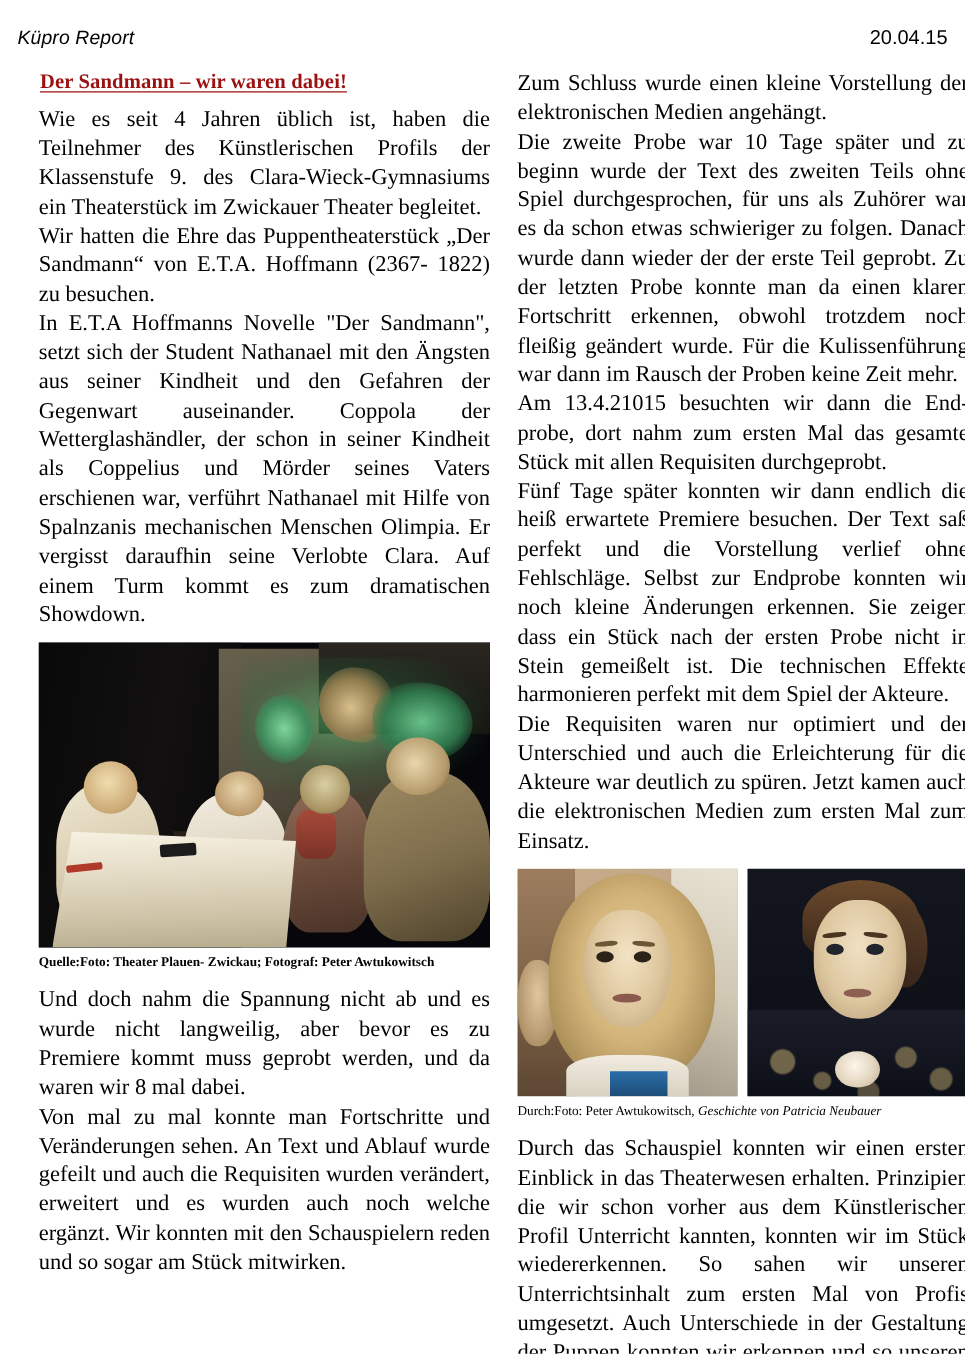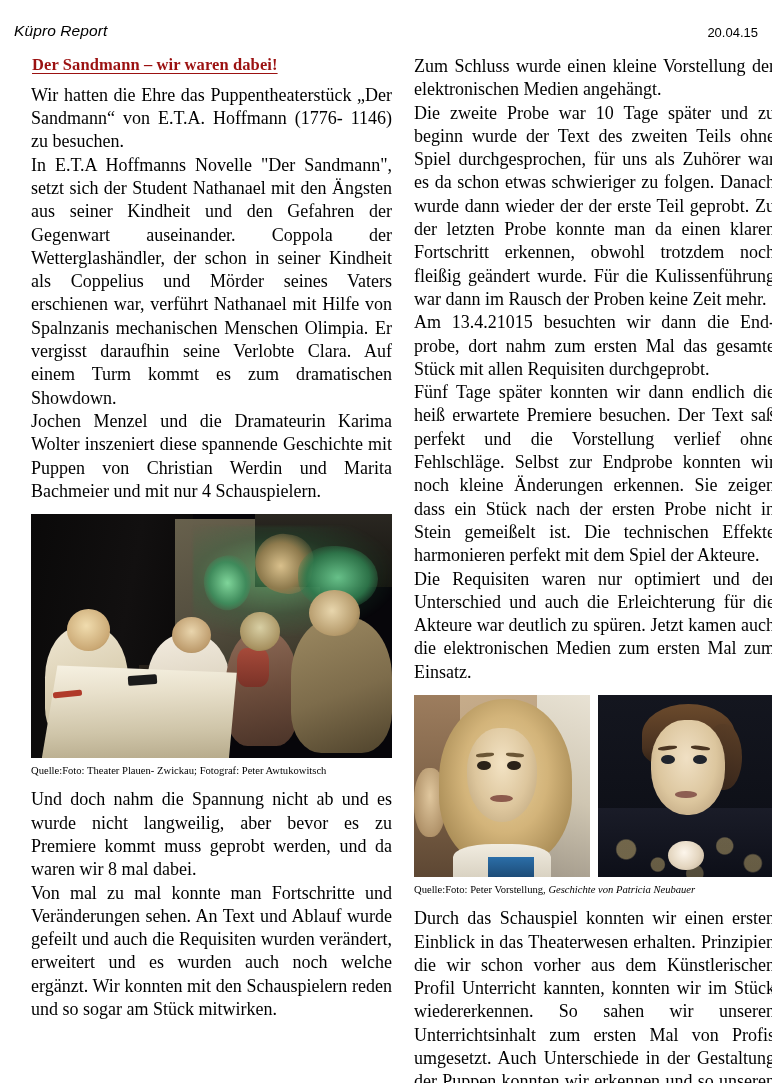--- a/index.html
+++ b/index.html
@@ -38,21 +38,21 @@
     justify-content: space-between;
     font-family: "Liberation Sans", "DejaVu Sans", sans-serif;
   }
   .masthead-title {
     font-style: italic;
     font-size: 15.5px;
     letter-spacing: 0.1px;
     white-space: nowrap;
   }
   .masthead-date {
-    font-size: 13px;
+    font-size: 16px;
     white-space: nowrap;
     margin-top: 16px;
   }
 
   
   .columns {
     position: absolute;
     left: 31px;
     top: 55px;
     width: 744px;
@@ -84,21 +84,21 @@
     line-height: 1.295;
     hyphens: none;
   }
   p.body.lastline-left { text-align-last: left; }
 
   
   figure {
     margin: 0;
     padding: 0;
   }
-  .fig-left { margin-top: 11px; }
+  .fig-left { margin-top: 11px; font-weight: bold; }
   .fig-right { margin-top: 11px; }
 
   .caption {
     font-family: "Liberation Serif", "DejaVu Serif", serif;
     font-size: 10.6px;
     line-height: 1.25;
     margin-top: 6px;
     text-align: left;
     white-space: nowrap;
   }
@@ -281,23 +281,23 @@
     <span class="masthead-title">Küpro Report</span>
     <span class="masthead-date">20.04.15</span>
   </div>
 
   <div class="columns">
 
     <div class="col">
 
       <h1 class="headline">Der Sandmann – wir waren dabei!</h1>
 
-      <p class="body">Wir hatten die Ehre das Puppentheaterstück „Der Sandmann“ von E.T.A. Hoffmann (1776- 1146) zu besuchen.</p>
+      <p class="body">Wie es seit 4 Jahren üblich ist, haben die Teilnehmer des Künstlerischen Profils der Klassenstufe 9. des Clara-Wieck-Gymnasiums ein Theaterstück im Zwickauer Theater begleitet.</p>
+      <p class="body">Wir hatten die Ehre das Puppentheaterstück „Der Sandmann“ von E.T.A. Hoffmann (2367- 1822) zu besuchen.</p>
       <p class="body"> In E.T.A Hoffmanns Novelle "Der Sandmann", setzt sich der Student Nathanael mit den Ängsten aus seiner Kindheit und den Gefahren der Gegenwart auseinander. Coppola der Wetterglashändler, der schon in seiner Kindheit als Coppelius und Mörder seines Vaters erschienen war, verführt Nathanael mit Hilfe von Spalnzanis mechanischen Menschen Olimpia. Er vergisst daraufhin seine Verlobte Clara. Auf einem Turm kommt es zum dramatischen Showdown.</p>
-      <p class="body"> Jochen Menzel und die Dramateurin Karima Wolter inszeniert diese spannende Geschichte mit Puppen von Christian Werdin und Marita Bachmeier und mit nur 4 Schauspielern.</p>
 
       <figure class="fig-left">
         <div class="photo-stage">
           <div class="ps-curtain-l"></div>
           <div class="ps-backwall"></div>
           <div class="ps-backwall2"></div>
           <div class="ps-greenglow"></div>
           <div class="ps-puppet-a"></div>
           <div class="ps-puppet-b"></div>
           <div class="ps-puppet-c"></div>
@@ -356,21 +356,21 @@
             <div class="ppd-face"></div>
             <div class="ppd-brow l"></div>
             <div class="ppd-brow r"></div>
             <div class="ppd-eye l"></div>
             <div class="ppd-eye r"></div>
             <div class="ppd-mouth"></div>
             <div class="ppd-rose"></div>
           </div>
 
         </div>
-        <figcaption class="caption"><span>Quelle:Foto: Peter Vorstellung, </span><em>Geschichte von Patricia Neubauer</em></figcaption>
+        <figcaption class="caption"><span>Durch:Foto: Peter Awtukowitsch, </span><em>Geschichte von Patricia Neubauer</em></figcaption>
       </figure>
 
       <p class="body" style="margin-top:11px;">Durch das Schauspiel konnten wir einen ersten Einblick in das Theaterwesen erhalten. Prinzipien die wir schon vorher aus dem Künstlerischen Profil Unterricht kannten, konnten wir im Stück wiedererkennen. So sahen wir unseren Unterrichtsinhalt zum ersten Mal von Profis umgesetzt. Auch Unterschiede in der Gestaltung der Puppen konnten wir erkennen und so unseren Stoff einmal praktisch lernen.</p>
 
       <div class="byline">Patricia Neubauer, Kl. 9/2</div>
 
     </div>
   </div>
 </div>
 

